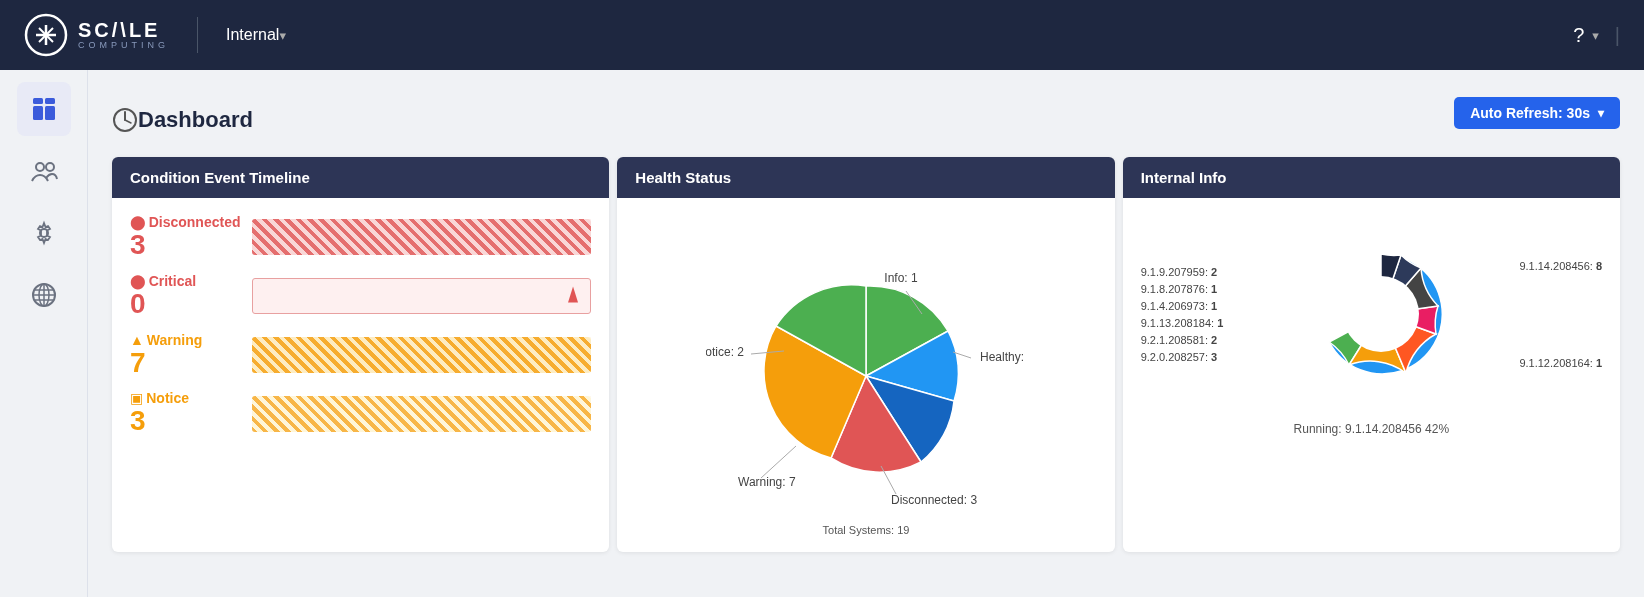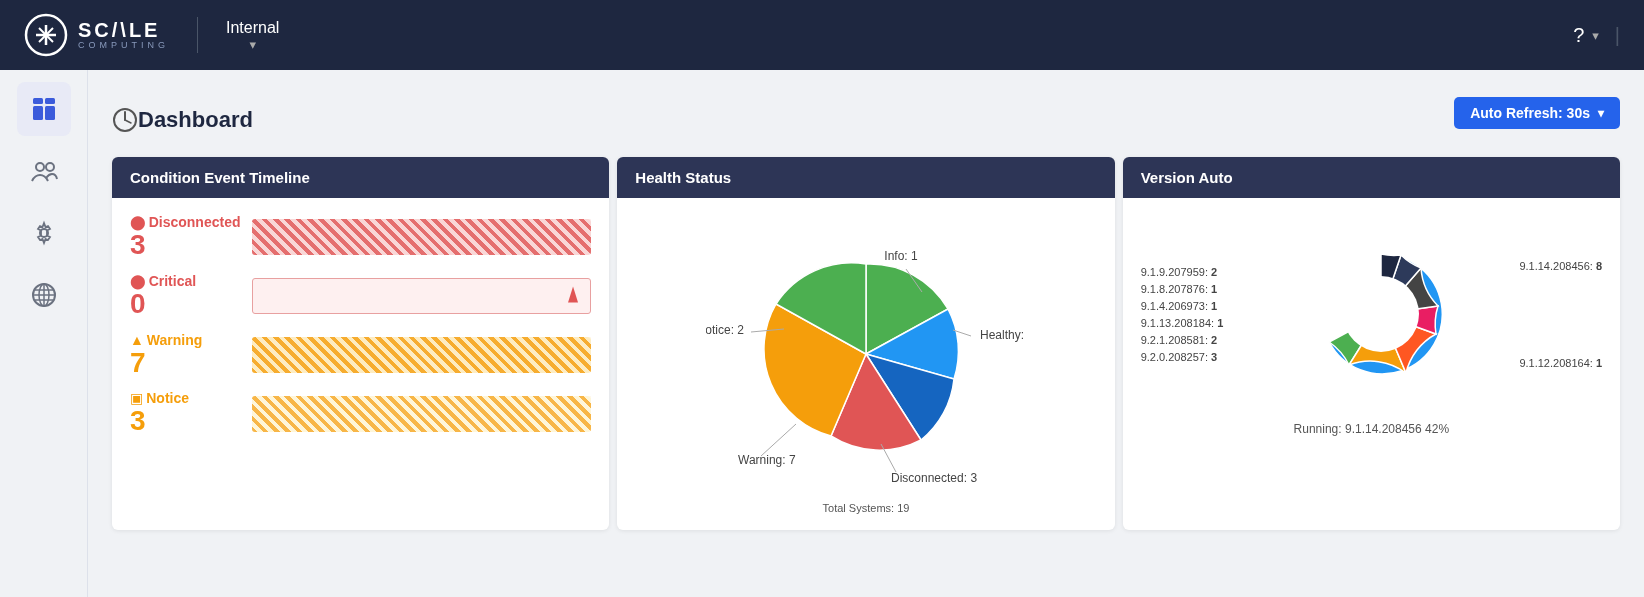--- a/index.html
+++ b/index.html
@@ -11,21 +11,21 @@
       height: 70px;
       display: flex;
       align-items: center;
       padding: 0 24px;
       justify-content: space-between;
     }
     .topnav-left { display: flex; align-items: center; gap: 16px; }
     .logo-area { display: flex; align-items: center; gap: 10px; }
     .logo-icon { width: 44px; height: 44px; }
     .divider-v { width: 1px; height: 36px; background: #4a5568; margin: 0 12px; }
-    .nav-cluster { display: flex; align-items: center; color: #fff; font-size: 16px; cursor: pointer; flex-direction: column; }
+    .nav-cluster { display: flex; align-items: center; color: #fff; font-size: 16px; cursor: pointer; }
     .chevron { font-size: 13px; color: #aaa; }
     .topnav-right { display: flex; align-items: center; gap: 8px; color: #fff; font-size: 16px; }
     .help-icon { font-size: 20px; cursor: pointer; }
 
     
     .layout { display: flex; }
     .sidebar {
       width: 88px;
       background: #f0f2f5;
       min-height: calc(100vh - 70px);
@@ -111,21 +111,21 @@
     .color-critical { color: #e05555; }
     .color-warning { color: #f59e0b; }
     .color-notice { color: #f59e0b; }
 
     .icon-disconnected { color: #e05555; font-size: 14px; margin-right: 3px; }
     .icon-warning { color: #f59e0b; font-size: 14px; margin-right: 3px; }
     .icon-critical { color: #e05555; font-size: 14px; margin-right: 3px; }
     .icon-notice { color: #f59e0b; font-size: 14px; margin-right: 3px; }
 
     
-    .health-card-body { display: flex; flex-direction: column; align-items: center; }
+    .health-card-body { display: flex; flex-direction: column; align-items: center; margin-top: 22px; }
     .total-label { font-size: 11px; color: #555; margin-top: 8px; }
 
     
     .version-card-body { display: flex; flex-direction: column; align-items: center; }
     .running-label { font-size: 12px; color: #555; margin-top: 8px; text-align: center; }
   </style>
 </head>
 <body>
 
 <nav class="topnav">
@@ -314,21 +314,21 @@
               <text x="185" y="268" font-size="12" fill="#444" text-anchor="start">Disconnected: 3</text>
               <line x1="175" y1="230" x2="190" y2="258" stroke="#aaa" stroke-width="1"></line>
             </svg>
           </div>
           <div class="total-label">Total Systems: 19</div>
         </div>
       </div>
 
       <div class="card">
         <div class="card-header">
-          <span>Version Auto</span>
+          <span>Internal Info</span>
         </div>
         <div class="card-body version-card-body">
           <div style="position:relative;width:100%;display:flex;align-items:center;justify-content:space-between;">
 
             <div style="display:flex;flex-direction:column;gap:5px;font-size:11px;color:#444;min-width:130px;">
               <div>9.1.9.207959: <strong>2</strong></div>
               <div>9.1.8.207876: <strong>1</strong></div>
               <div>9.1.4.206973: <strong>1</strong></div>
               <div>9.1.13.208184: <strong>1</strong></div>
               <div>9.2.1.208581: <strong>2</strong></div>

